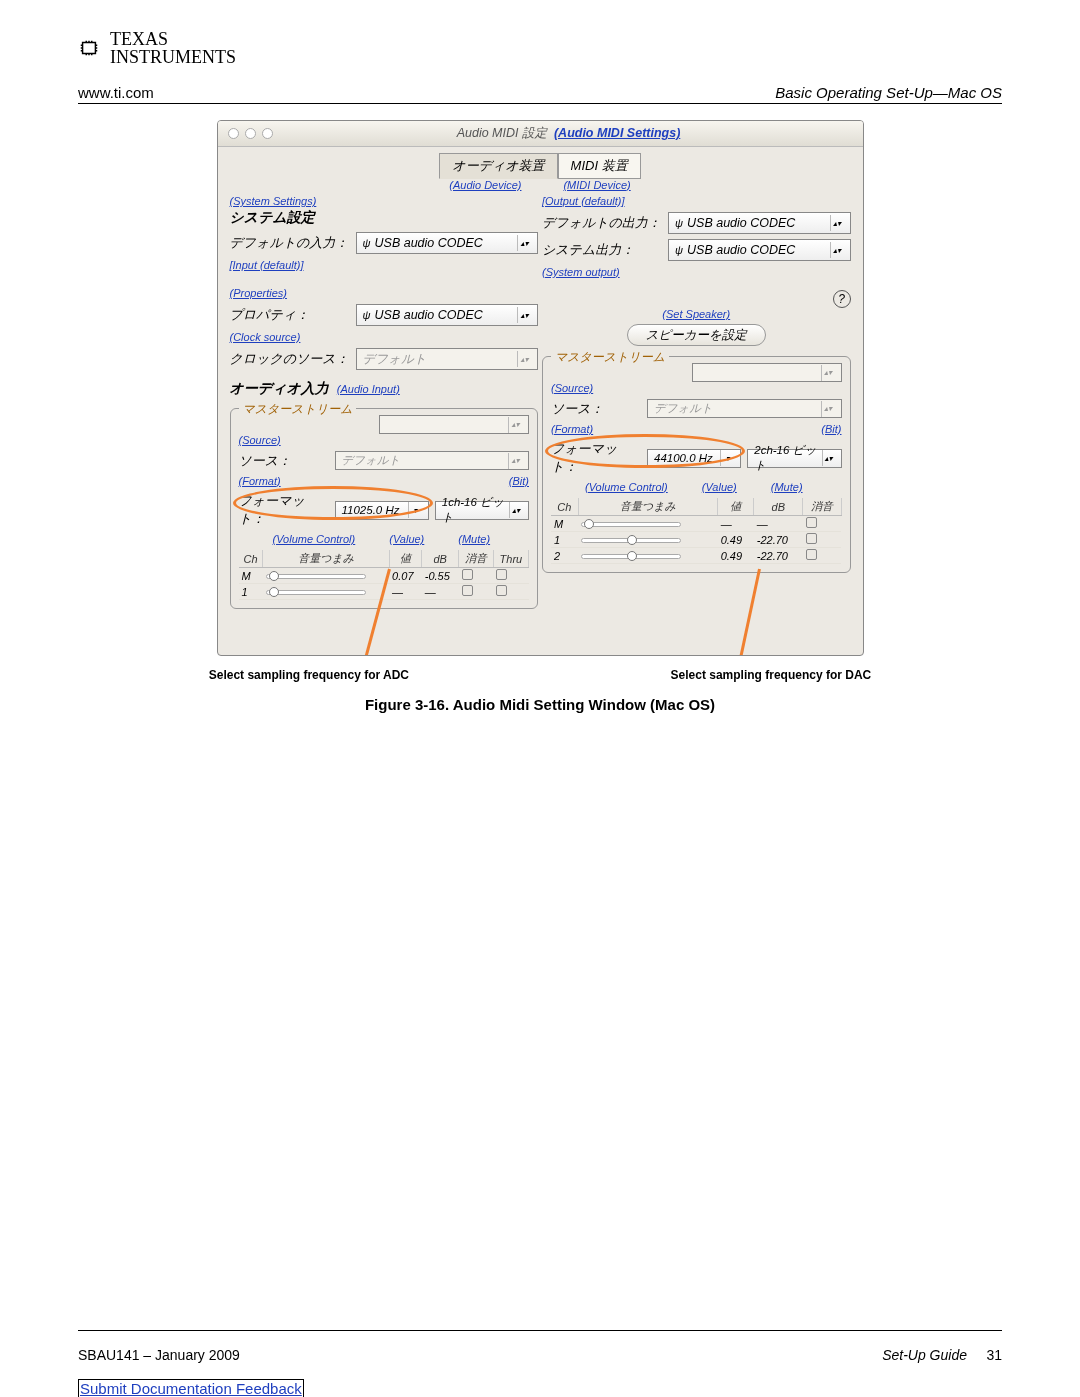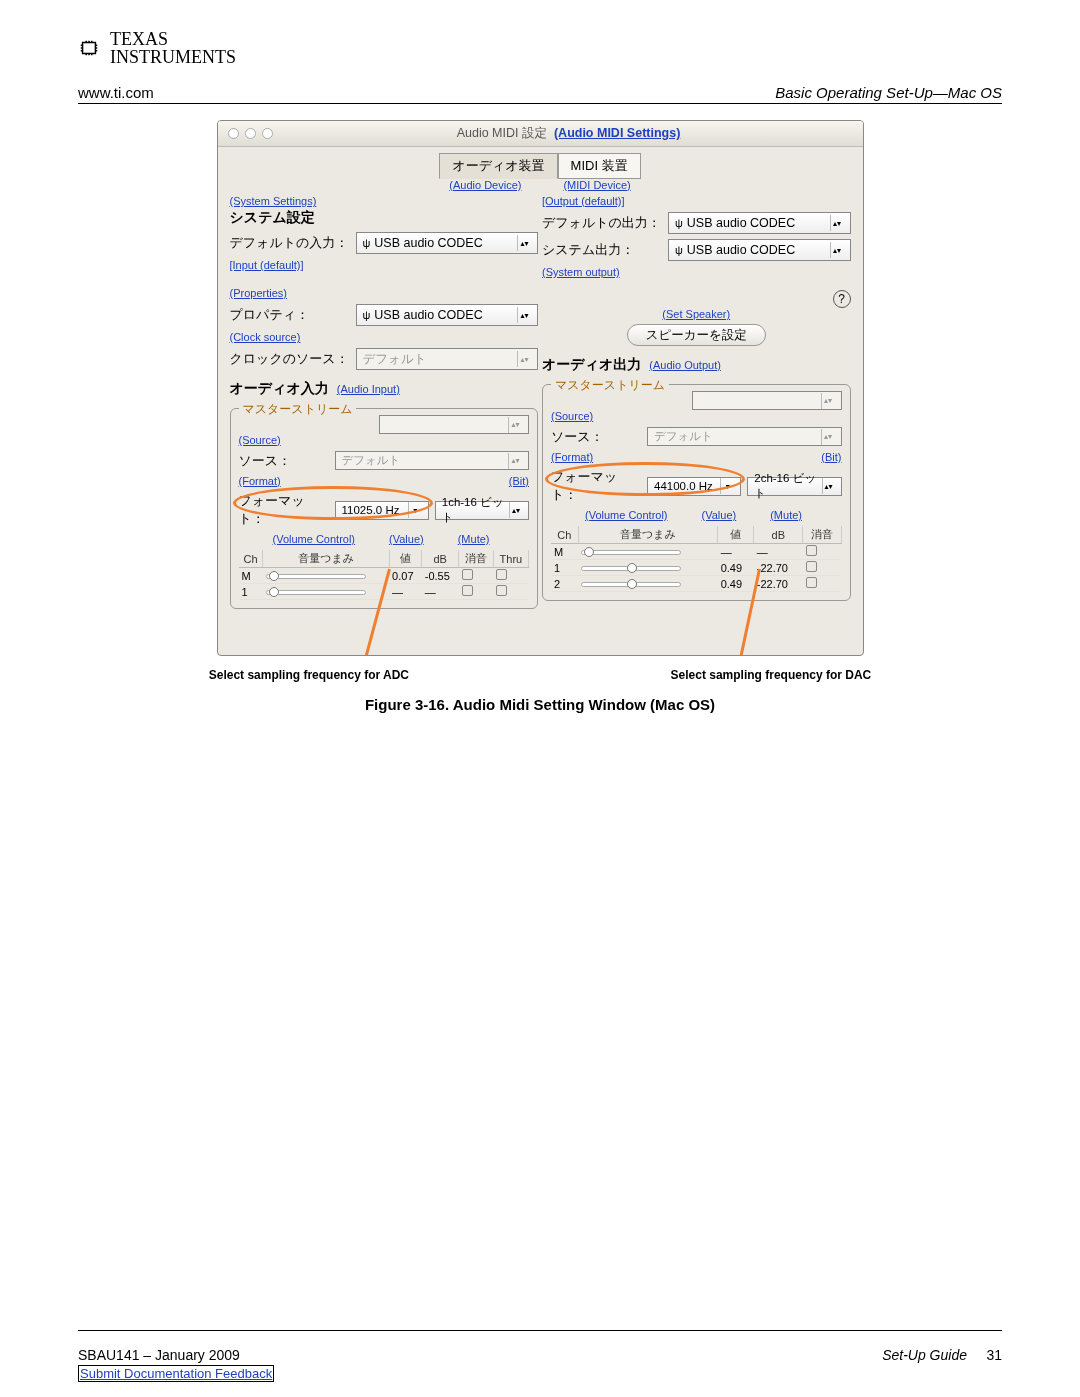--- a/index.html
+++ b/index.html
@@ -21,21 +21,21 @@
   .hdr-row {
     display: flex; justify-content: space-between;
     border-bottom: 1px solid #000; padding-bottom: 2px;
     margin-bottom: 16px; font-size: 15px;
   }
   .hdr-right { font-style: italic; }
   
   .shot {
     width: 647px; margin: 12px auto; position: relative;
     border: 1px solid #888; border-radius: 4px;
-    background: #ece9e3; overflow: hidden; font-size: 12.5px;
+    background: #ece9e3; overflow: hidden; font-size: 12.5px; font-style: italic;
   }
   .titlebar {
     display:flex; align-items:center; padding:4px 10px;
     background:linear-gradient(#f7f5ef,#e0ddd4); border-bottom:1px solid #bbb;
   }
   .traffic { display:flex; gap:6px; margin-right:12px;}
   .dot{width:11px;height:11px;border-radius:50%;border:1px solid #aaa;background:#fff;}
   .wtitle{flex:1;text-align:center;color:#555;}
   .wtitle .en{color:#1e3fbf;text-decoration:underline;font-weight:bold;}
   .tabs{display:flex;justify-content:center;gap:0;margin-top:6px;}
@@ -75,21 +75,21 @@
   .callout-row{display:flex;justify-content:space-around;font-size:12px;font-weight:bold;margin:10px 0 14px 0;}
   .caption{text-align:center;font-weight:bold;font-size:15px;margin-top:4px;}
   .annot-tabs{display:flex;justify-content:center;gap:42px;font-size:11px;}
   .arrow-line{position:absolute;width:3px;background:#f08030;pointer-events:none;}
   
   .footer{
     position:absolute;left:78px;right:78px;bottom:34px;
     border-top:1px solid #000;padding-top:16px;
     display:flex;justify-content:space-between;font-size:14px;
   }
-  .feedback{position:absolute;left:78px;bottom:16px;font-size:13px;margin-top:36px;}
+  .feedback{position:absolute;left:78px;bottom:0;font-size:15px;margin-top:36px;}
   .feedback a{color:#1e3fbf;text-decoration:underline;border:1px solid #000;padding:0 1px;}
   .chip{width:22px;display:inline-flex;align-items:center;justify-content:center;}
   .chip svg{width:22px;height:22px;}
 </style>
 </head>
 <body>
 
 <div class="page">
 
   <div class="logo-row">
@@ -257,24 +257,20 @@
 
         <div style="height:12px"></div>
         <div style="display:flex;justify-content:flex-end">
             <span class="help">?</span>
           </div>
         <div style="text-align:center" class="annot">(Set Speaker)</div>
         <div style="text-align:center;margin:4px 0">
           <span class="btn">スピーカーを設定</span>
         </div>
 
-        <div class="subhead-row">
-          <span class="subhead">オーディオ出力</span>
-          <span class="annot">(Audio Output)</span>
-        </div>
 
         <div class="box">
           <span class="legend">マスターストリーム</span>
           <div class="select sm dis" style="width:150px;margin-left:auto">
               <span></span>
               <span class="caret">▴▾</span>
             </div>
           <div class="annot">(Source)</div>
           <div class="row">
             <span class="lbl-narrow">ソース：</span>

